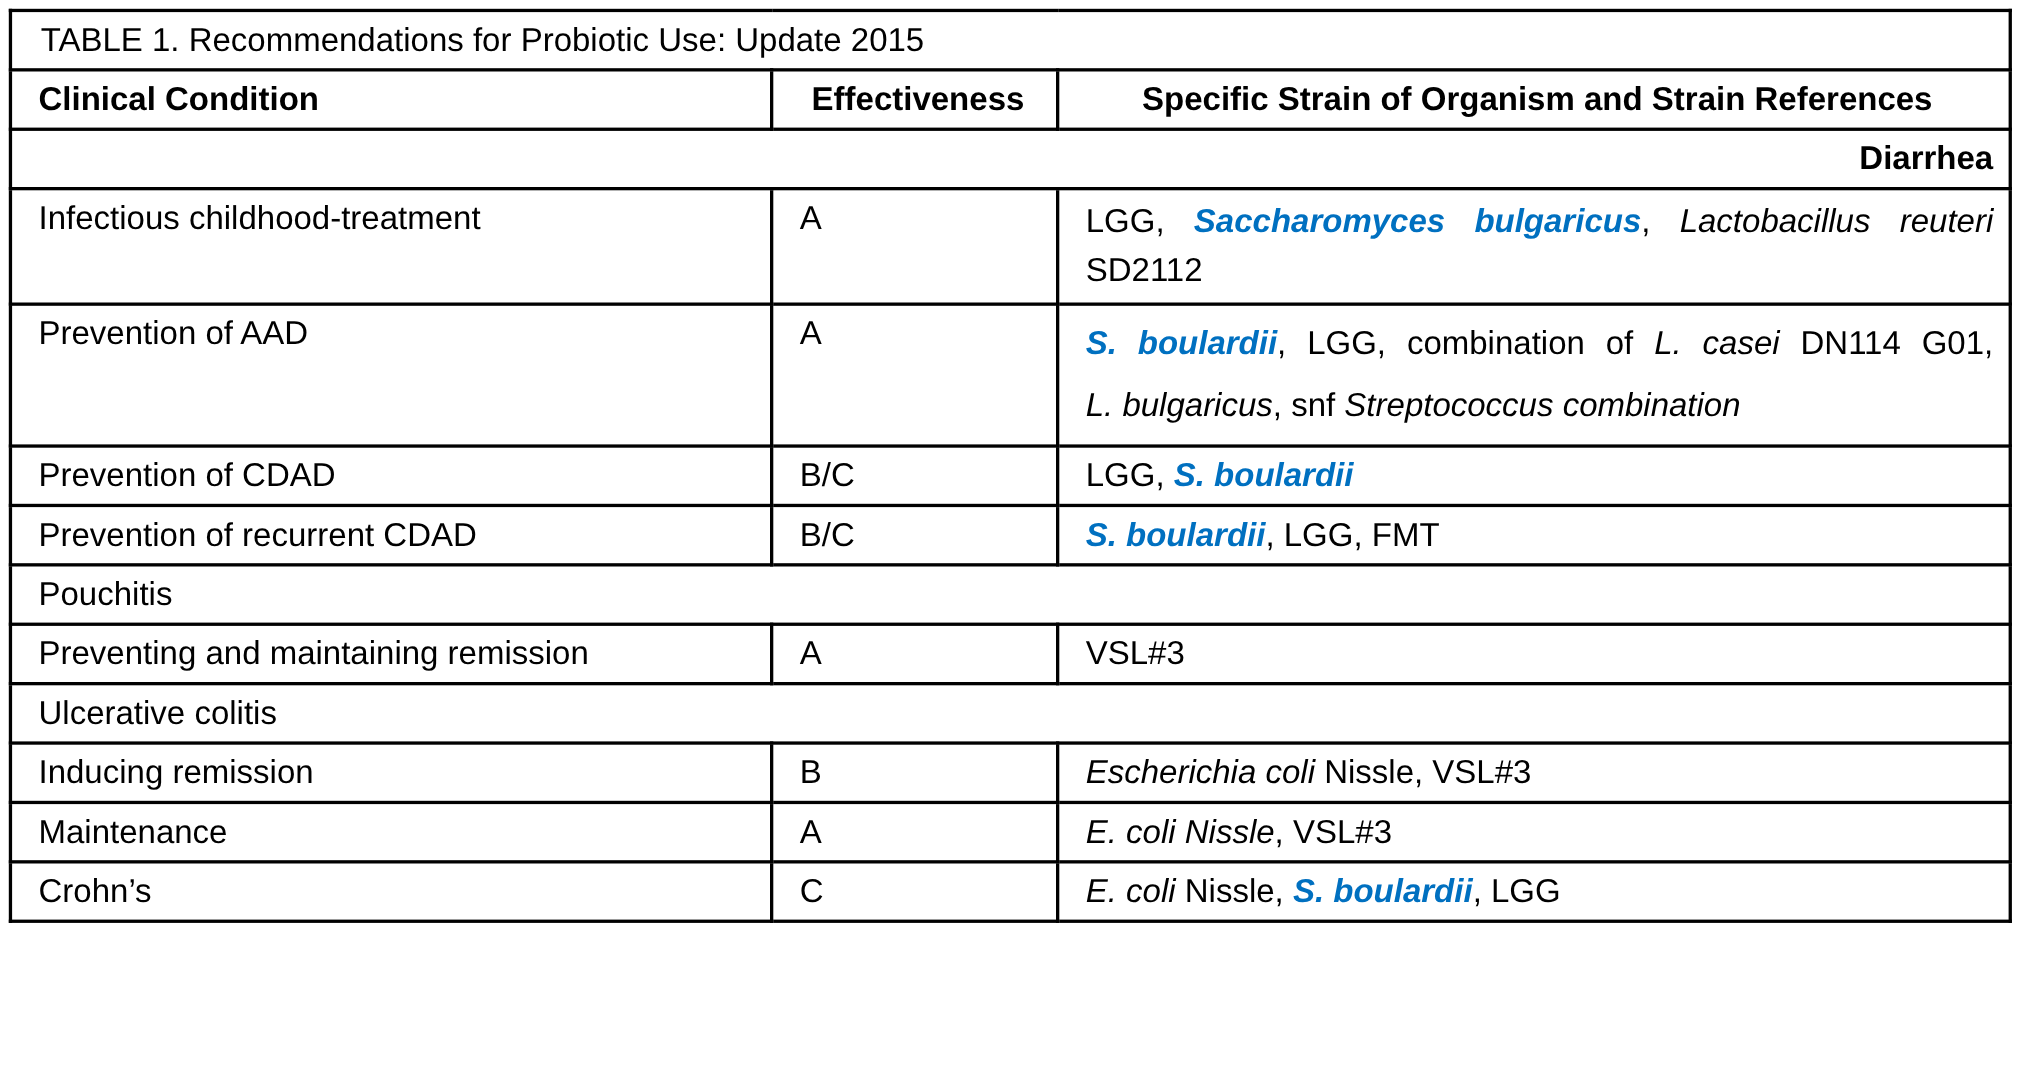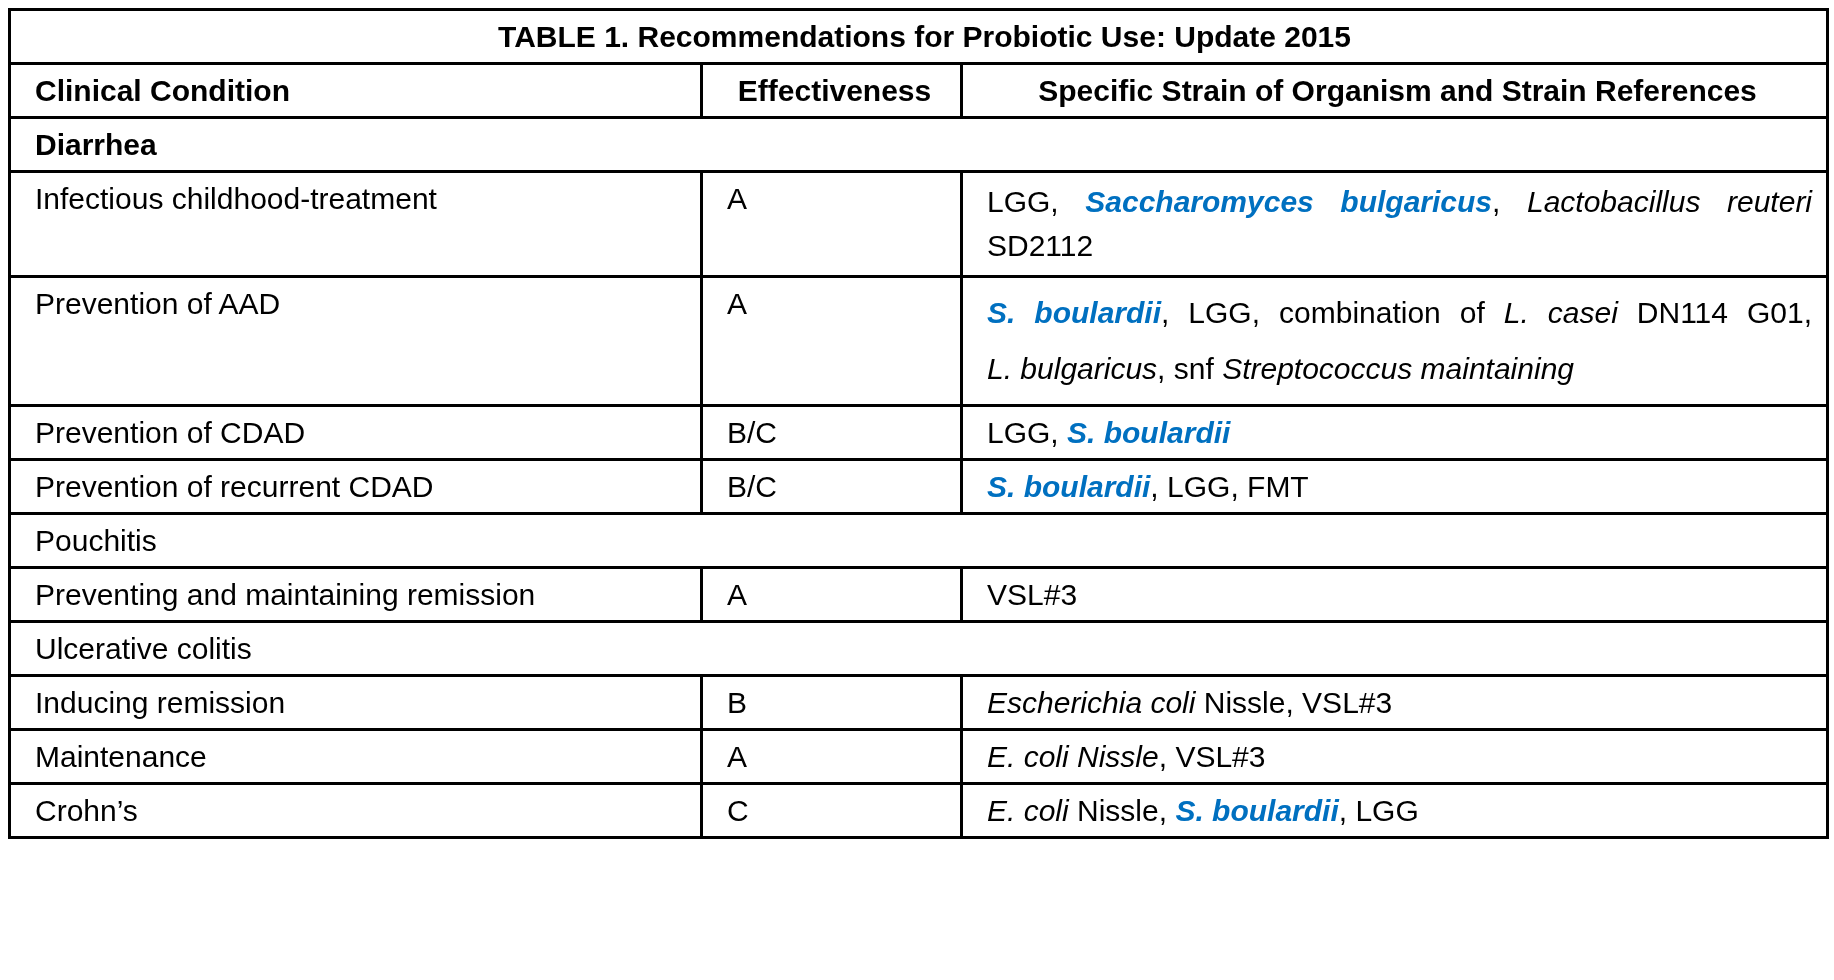--- a/index.html
+++ b/index.html
@@ -26,34 +26,34 @@
     vertical-align: top;
     font-size: 30px;
     line-height: 37px;
     text-align: left;
     padding: 7px 14px 7px 24px;
     font-weight: normal;
     overflow: hidden;
   }
   
   tr.title-row td {
-    font-weight: bold;
+    font-weight: normal;
     padding-left: 26px;
     height: 36px;
-    text-align: center;
   }
   
   tr.header-row th {
     font-weight: bold;
   }
   tr.header-row th.col-eff, tr.header-row th.col-strain { padding-left: 20px; text-align: center; }
   
   tr.section-row td {
     font-weight: bold;
     padding-left: 24px;
+    text-align: right;
   }
   
   tr.subsection-row td {
     font-weight: normal;
   }
   td.indent1 { padding-left: 46px; }
   td.indent2 { padding-left: 84px; }
   td.cell-eff { padding-left: 20px; }
   td.cell-strain { padding-left: 18px; padding-right: 16px; }
   tr.data-row { height: 46px; }
@@ -97,21 +97,21 @@
           <td class="cell-strain">
             <div class="line justify"><span class="seg-p">LGG, </span><span class="seg-hl" style="color: rgb(0, 112, 192);">Saccharomyces bulgaricus</span><span class="seg-p">, </span><span class="seg-i">Lactobacillus reuteri</span></div>
             <div class="line"><span class="seg-p">SD2112</span></div>
           </td>
         </tr>
         <tr class="data-row spaced-row">
           <td class="cell-condition indent1">Prevention of AAD</td>
           <td class="cell-eff">A</td>
           <td class="cell-strain">
             <div class="line justify"><span class="seg-hl" style="color: rgb(0, 112, 192);">S. boulardii</span><span class="seg-p">, LGG, combination of </span><span class="seg-i">L. casei</span><span class="seg-p"> DN114 G01,</span></div>
-            <div class="line"><span class="seg-i">L. bulgaricus</span><span class="seg-p">, snf </span><span class="seg-i">Streptococcus maintaining</span></div>
+            <div class="line"><span class="seg-i">L. bulgaricus</span><span class="seg-p">, snf </span><span class="seg-i">Streptococcus combination</span></div>
           </td>
         </tr>
         <tr class="data-row">
           <td class="cell-condition indent1">Prevention of CDAD</td>
           <td class="cell-eff">B/C</td>
           <td class="cell-strain">
             <div class="line"><span class="seg-p">LGG, </span><span class="seg-hl" style="color: rgb(0, 112, 192);">S. boulardii</span></div>
           </td>
         </tr>
         <tr class="data-row">

